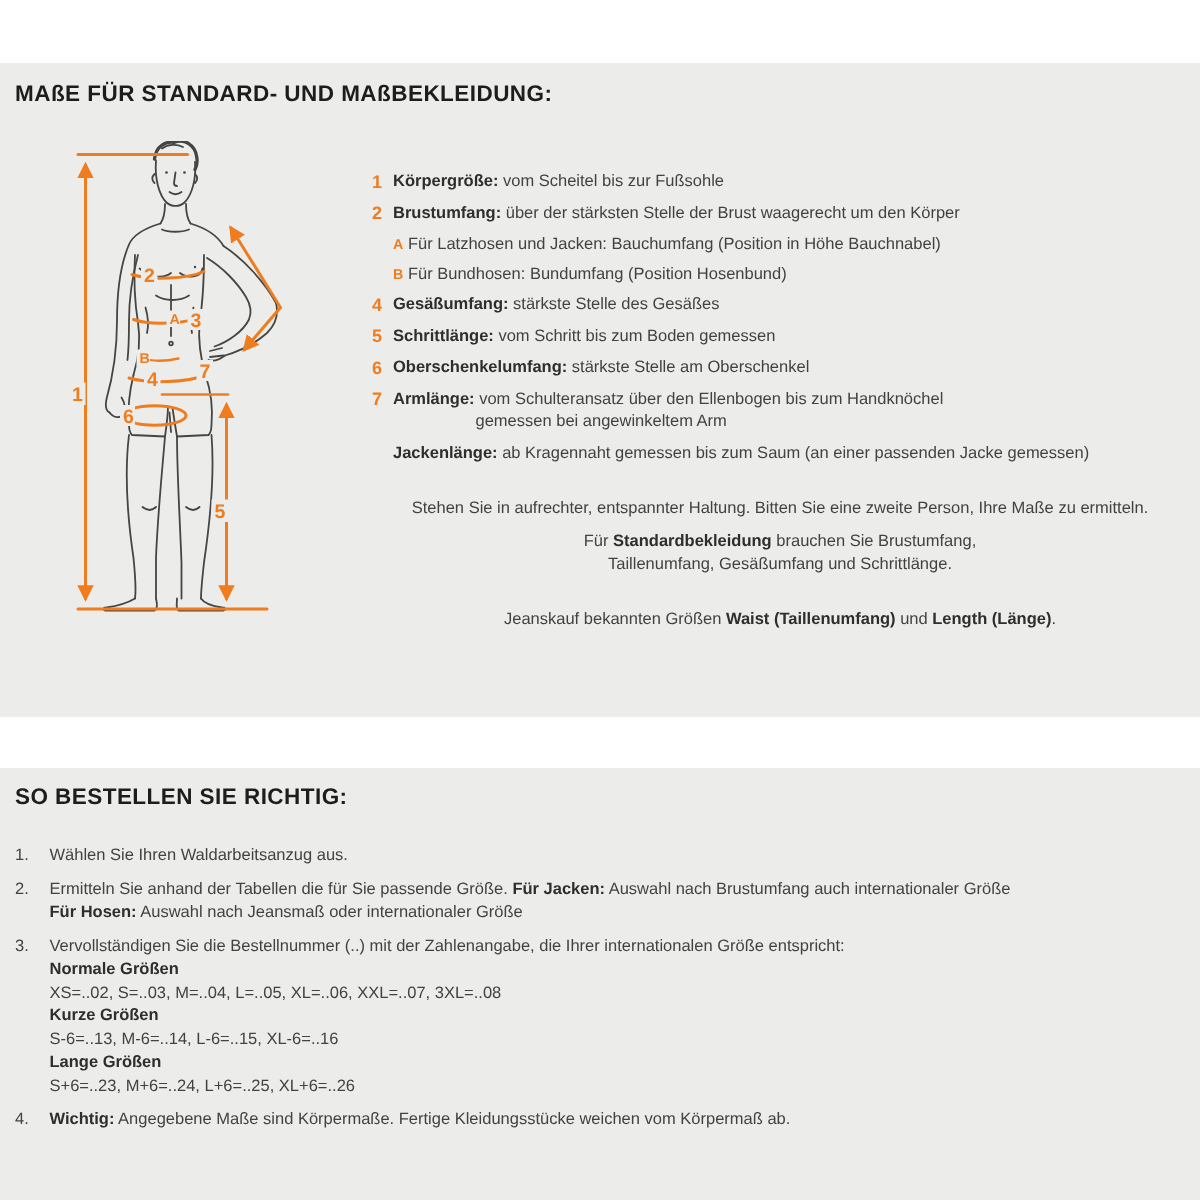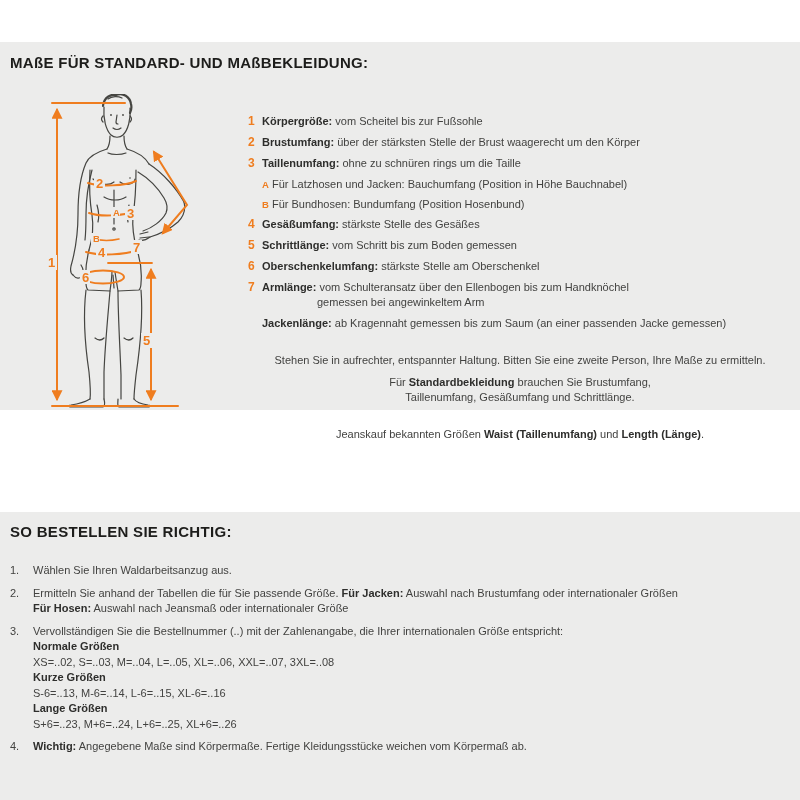--- a/index.html
+++ b/index.html
@@ -2,21 +2,21 @@
 <html><head>
 <meta charset="utf-8">
 <style>
   html,body{margin:0;padding:0;}
   body{
     width:800px;height:800px;position:relative;background:#ffffff;
     font-family:"Liberation Sans", sans-serif;color:#424240;
     -webkit-font-smoothing:antialiased;overflow:hidden;
   }
   .band{position:absolute;left:0;right:0;background:#ECECEB;}
-  .band1{top:42px;height:368px;}
+  .band1{top:42px;height:436px;}
   .band2{top:512px;height:294px;}
   .heading{
     position:absolute;left:10px;margin:0;
     font-size:15px;font-weight:800;letter-spacing:.3px;
     color:#1D1D1B;text-transform:none;
   }
   .band1 .heading{top:12px;}
   .band2 .heading{top:11px;}
   .figure{position:absolute;left:30px;top:52px;width:215px;height:330px;}
   .content{position:absolute;left:248px;top:72px;right:8px;font-size:11px;line-height:15px;}
@@ -130,21 +130,20 @@
       <text class="num" x="133" y="252">7</text>
       <text class="num" x="82" y="282">6</text>
       <text class="num" x="143" y="345">5</text>
     </g>
   </svg>
 
   <div class="content">
     <div>
         <div class="mrow"><span class="mnum">1</span><span class="mbody"><b class="mlabel">Körpergröße:</b><span> vom Scheitel bis zur Fußsohle</span></span></div>
         <div class="mrow"><span class="mnum">2</span><span class="mbody"><b class="mlabel">Brustumfang:</b><span> über der stärksten Stelle der Brust waagerecht um den Körper</span></span></div>
-        <div class="mrow"><span class="mnum">3</span><span class="mbody"><b class="mlabel">Taillenumfang:</b><span> ohne zu schnüren rings um die Taille</span></span></div>
         <div class="msub"><span class="slet">A</span><span> Für Latzhosen und Jacken: Bauchumfang (Position in Höhe Bauchnabel)</span></div>
         <div class="msub"><span class="slet">B</span><span> Für Bundhosen: Bundumfang (Position Hosenbund)</span></div>
         <div class="mrow"><span class="mnum">4</span><span class="mbody"><b class="mlabel">Gesäßumfang:</b><span> stärkste Stelle des Gesäßes</span></span></div>
         <div class="mrow"><span class="mnum">5</span><span class="mbody"><b class="mlabel">Schrittlänge:</b><span> vom Schritt bis zum Boden gemessen</span></span></div>
         <div class="mrow"><span class="mnum">6</span><span class="mbody"><b class="mlabel">Oberschenkelumfang:</b><span> stärkste Stelle am Oberschenkel</span></span></div>
         <div class="mrow"><span class="mnum">7</span><span class="mbody"><b class="mlabel">Armlänge:</b><span> vom Schulteransatz über den Ellenbogen bis zum Handknöchel</span><br><span class="indent2">gemessen bei angewinkeltem Arm</span></span></div>
         <div class="mrow"><span class="mnum"></span><span class="mbody"><b class="mlabel">Jackenlänge:</b><span> ab Kragennaht gemessen bis zum Saum (an einer passenden Jacke gemessen)</span></span></div>
       </div>
     <div class="paras">
         <p class="para"><span>Stehen Sie in aufrechter, entspannter Haltung. Bitten Sie eine zweite Person, Ihre Maße zu ermitteln.</span></p>
@@ -156,21 +155,21 @@
 
 <div class="band band2">
   <h1 class="heading">SO BESTELLEN SIE RICHTIG:</h1>
   <div class="olist">
       <div class="orow">
         <span class="onum">1.</span>
         <div class="ocontent"><span>Wählen Sie Ihren Waldarbeitsanzug aus.</span></div>
       </div>
       <div class="orow">
         <span class="onum">2.</span>
-        <div class="ocontent"><span>Ermitteln Sie anhand der Tabellen die für Sie passende Größe. </span><b>Für Jacken:</b><span> Auswahl nach Brustumfang oder internationaler Größen</span><br><b>Für Hosen:</b><span> Auswahl nach Jeansmaß oder internationaler Größe</span></div>
+        <div class="ocontent"><span>Ermitteln Sie anhand der Tabellen die für Sie passende Größe. </span><b>Für Jacken:</b><span> Auswahl nach Brustumfang auch internationaler Größe</span><br><b>Für Hosen:</b><span> Auswahl nach Jeansmaß oder internationaler Größe</span></div>
       </div>
       <div class="orow">
         <span class="onum">3.</span>
         <div class="ocontent"><span>Vervollständigen Sie die Bestellnummer (..) mit der Zahlenangabe, die Ihrer internationalen Größe entspricht:</span><br><b>Normale Größen</b><br><span>XS=..02, S=..03, M=..04, L=..05, XL=..06, XXL=..07, 3XL=..08</span><br><b>Kurze Größen</b><br><span>S-6=..13, M-6=..14, L-6=..15, XL-6=..16</span><br><b>Lange Größen</b><br><span>S+6=..23, M+6=..24, L+6=..25, XL+6=..26</span></div>
       </div>
       <div class="orow">
         <span class="onum">4.</span>
         <div class="ocontent"><b>Wichtig:</b><span> Angegebene Maße sind Körpermaße. Fertige Kleidungsstücke weichen vom Körpermaß ab.</span></div>
       </div>
     </div>

